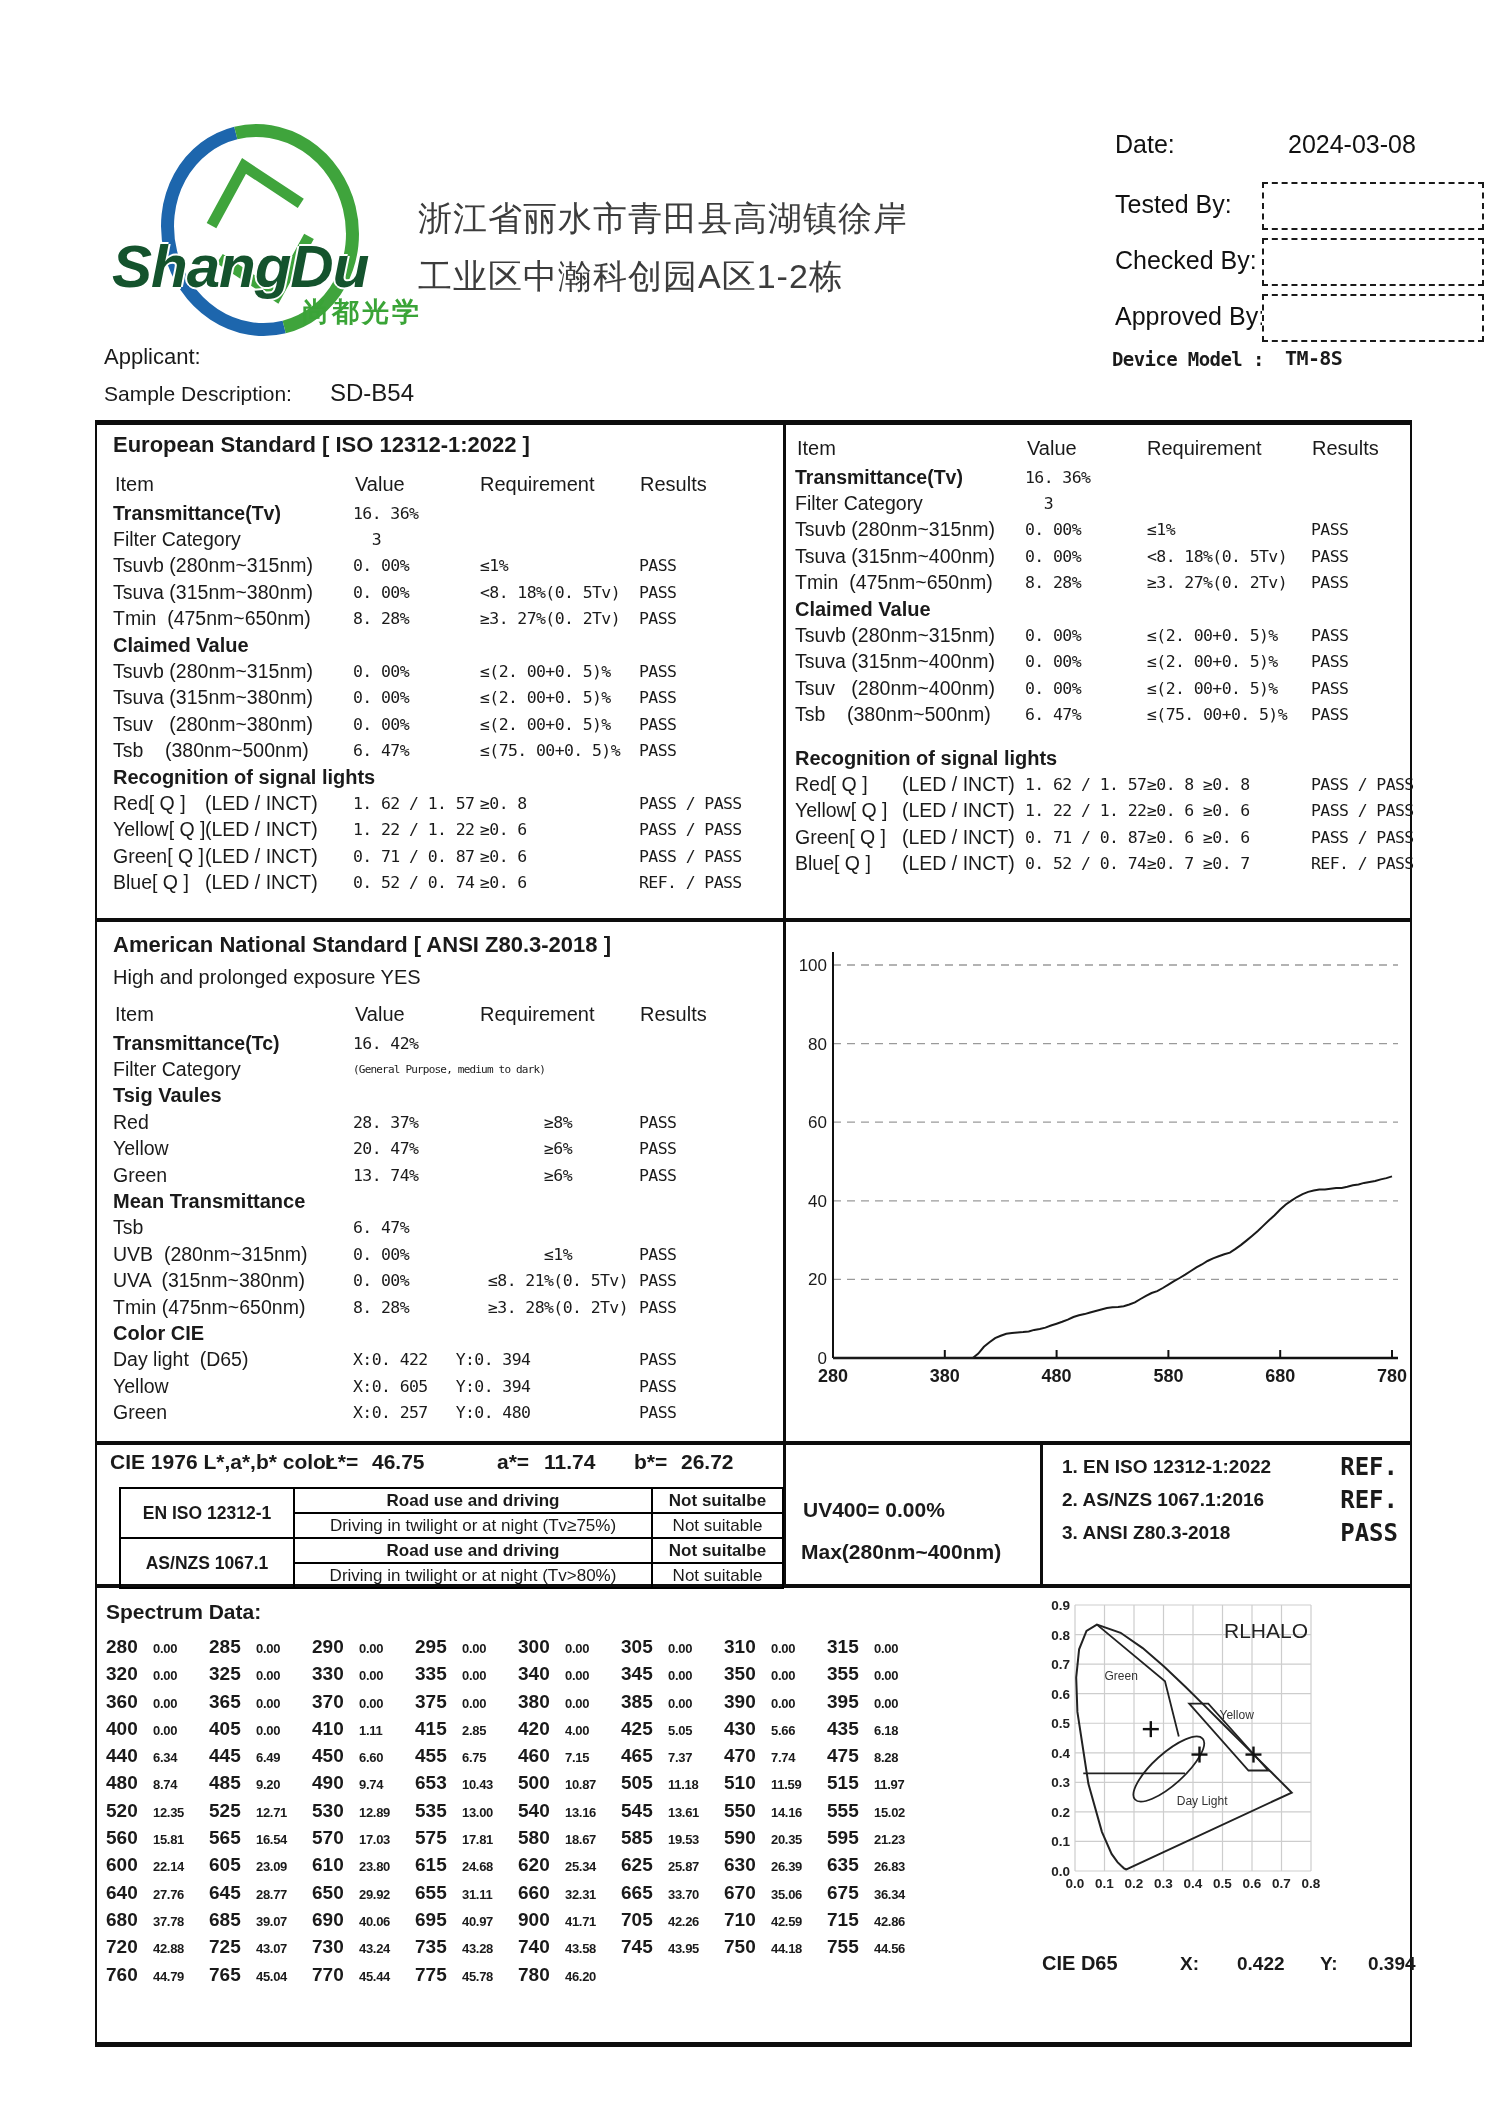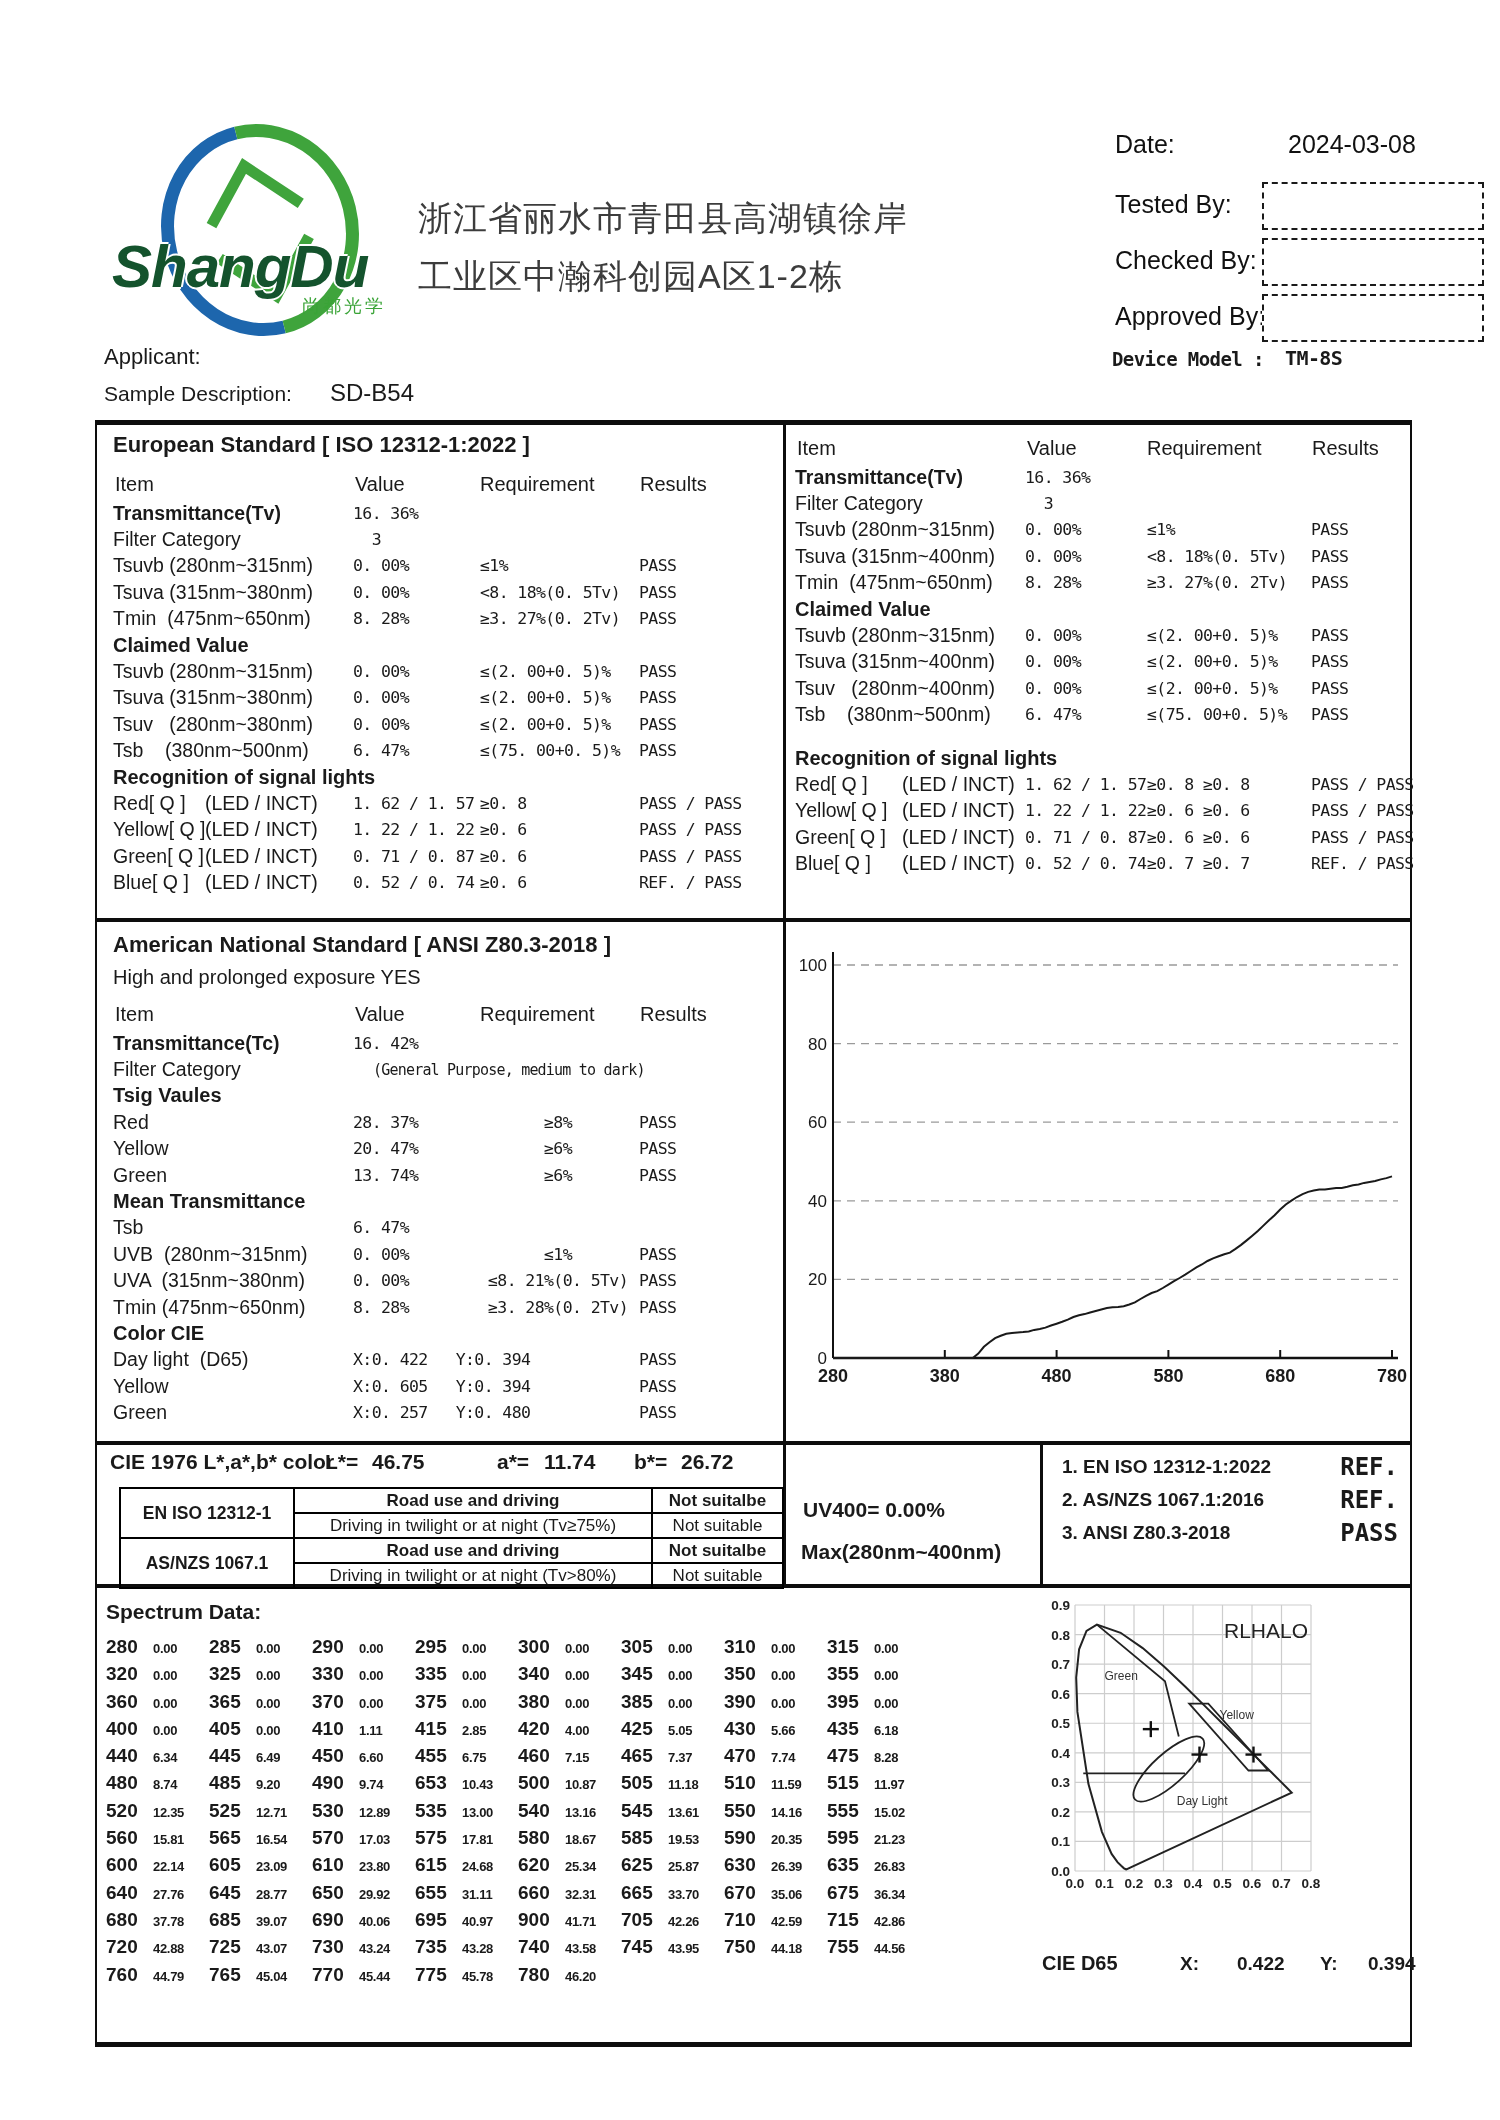--- a/index.html
+++ b/index.html
@@ -3,25 +3,25 @@
 <meta charset="utf-8">
 <style>
   html,body{margin:0;padding:0;background:#fff;}
   .page{position:relative;width:1500px;height:2120px;background:#fff;overflow:hidden;
         font-family:"Liberation Sans",sans-serif;color:#1a1a1a;}
   .abs{position:absolute;}
   .hline{position:absolute;background:#0d0d0d;}
   .vline{position:absolute;background:#0d0d0d;}
   .b{font-weight:bold;}
   .mono{font-family:"DejaVu Sans Mono",monospace;font-size:16.5px;letter-spacing:-0.6px;white-space:pre;}
-  .sm{font-size:15px;letter-spacing:-0.8px;margin-left:20px;}
+  .sm{font-size:11px;letter-spacing:-0.8px;}
   
   .brand-text{font-size:60px;font-weight:bold;font-style:italic;color:#14532d;letter-spacing:-1px;
       text-shadow:2px 0 0 #fff,-2px 0 0 #fff,0 2px 0 #fff,0 -2px 0 #fff;}
-  .brand-sub{font-size:18px;font-weight:normal;color:#3aa437;letter-spacing:3px;}
+  .brand-sub{font-size:27px;font-weight:bold;color:#3aa437;letter-spacing:3px;}
   .addr{font-size:34px;color:#3c3c3c;letter-spacing:1px;}
   .hlbl{font-size:25px;color:#111;}
   .dashed-box{position:absolute;width:218px;height:44px;border:2.5px dashed #1a1a1a;background:#fff;}
   
   .sec-title{font-size:22px;font-weight:bold;height:36px;}
   .sub-title{font-size:20px;height:32px;}
   .cols,.trow{display:grid;grid-template-columns:var(--c1) var(--c2) var(--c3) 1fr;align-items:center;}
   .cols{height:32px;}
   .ch{font-size:20px;color:#1a1a1a;padding-left:2px;}
   .trow{height:26.4px;}

